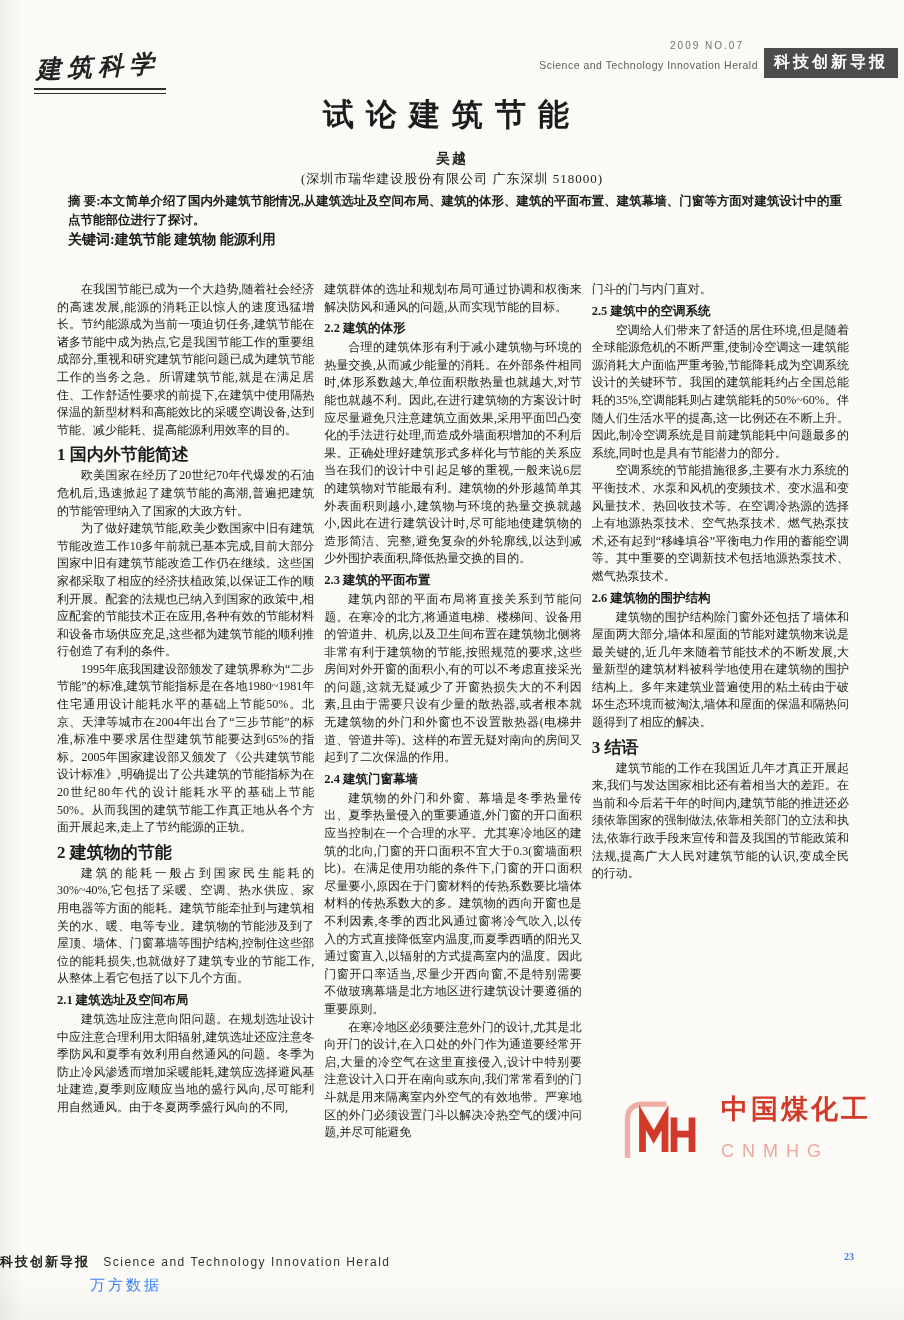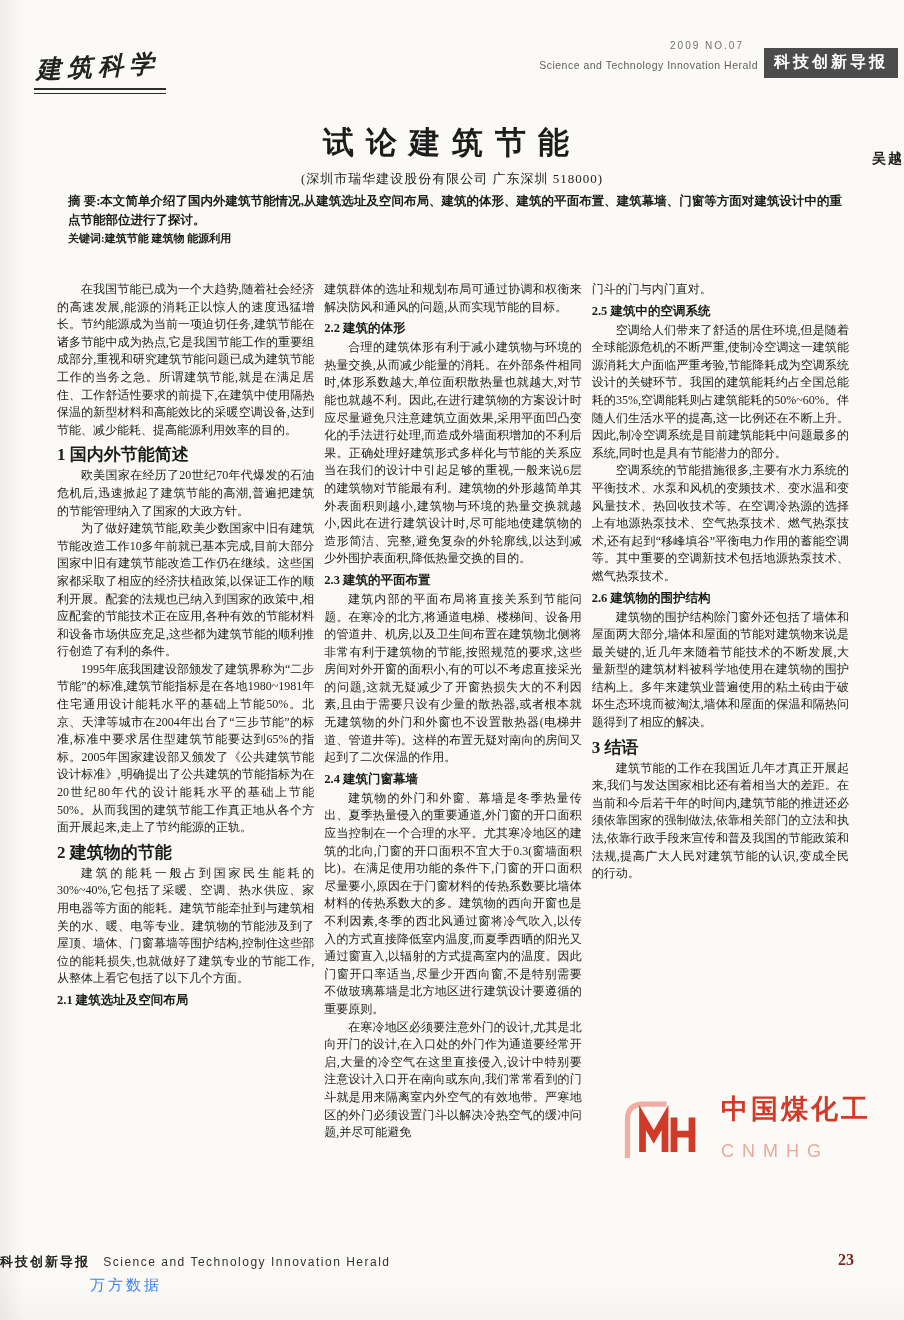--- a/index.html
+++ b/index.html
@@ -35,33 +35,33 @@
   }
   .journal-badge{
     position:absolute; right:6px; top:48px;
     background:#4c4c4c; color:#ffffff;
     font-size:16px; font-weight:bold; letter-spacing:3px;
     padding:4px 10px 5px 10px;
   }
 
   
   .title{ position:absolute; top:94px; left:0; width:100%; text-align:center;
-          font-size:31px; font-weight:bold; letter-spacing:12px;margin-top:28px; }
-  .author{ position:absolute; top:150px; left:0; width:100%; text-align:right;
+          font-size:31px; font-weight:bold; letter-spacing:12px; }
+  .author{ position:absolute; top:150px; left:0; width:100%; text-align:center;
            font-size:14px; font-weight:bold; letter-spacing:2px; }
   .affil{ position:absolute; top:170px; left:0; width:100%; text-align:center;
           font-size:13px; letter-spacing:1px; }
 
   .abstract{
     position:absolute; left:68px; right:62px; top:192px;
     font-size:12.5px; font-weight:bold; line-height:19px; text-align:justify;
   }
   .keywords{
     position:absolute; left:68px; right:62px; top:231px;
-    font-size:11px; font-weight:bold;
+    font-size:14px; font-weight:bold;
   }
   .meta-row{
     position:absolute; left:68px; right:62px; top:249px;
     display:flex; font-size:12.5px; font-weight:bold;
   }
   .meta-row .m1{ width:205px; }
   .meta-row .m2{ width:185px; }
   .meta-row .m3{ flex:1; }
 
   
@@ -89,21 +89,21 @@
   
   .footer{
     position:absolute; left:0; right:0; top:1253px; text-align:left;
     font-size:13px; color:#222;
   }
   .footer .f-cn{ font-weight:bold; letter-spacing:2px; }
   .footer .f-en{ font-family:"Liberation Sans","DejaVu Sans",sans-serif;
                  font-size:12px; color:#333; letter-spacing:1.5px; margin-left:10px; }
   .page-num{
     position:absolute; right:50px; top:1251px;
-    font-size:16px; font-weight:bold; color:#7f1d1d;
+    font-size:10px; font-weight:bold; color:#3b82f6;
   }
   .db-mark{
     position:absolute; left:90px; top:1276px;
     font-size:15px; color:#3b82f6; letter-spacing:3px;
   }
 </style>
 </head>
 <body>
 
 <div class="page">
@@ -127,20 +127,21 @@
   <div class="body">
     <div class="col">
         <p class="para">在我国节能已成为一个大趋势,随着社会经济的高速发展,能源的消耗正以惊人的速度迅猛增长。节约能源成为当前一项迫切任务,建筑节能在诸多节能中成为热点,它是我国节能工作的重要组成部分,重视和研究建筑节能问题已成为建筑节能工作的当务之急。所谓建筑节能,就是在满足居住、工作舒适性要求的前提下,在建筑中使用隔热保温的新型材料和高能效比的采暖空调设备,达到节能、减少能耗、提高能源利用效率的目的。</p>
         <div class="sec-head">1 国内外节能简述</div>
         <p class="para">欧美国家在经历了20世纪70年代爆发的石油危机后,迅速掀起了建筑节能的高潮,普遍把建筑的节能管理纳入了国家的大政方针。</p>
         <p class="para">为了做好建筑节能,欧美少数国家中旧有建筑节能改造工作10多年前就已基本完成,目前大部分国家中旧有建筑节能改造工作仍在继续。这些国家都采取了相应的经济扶植政策,以保证工作的顺利开展。配套的法规也已纳入到国家的政策中,相应配套的节能技术正在应用,各种有效的节能材料和设备市场供应充足,这些都为建筑节能的顺利推行创造了有利的条件。</p>
         <p class="para">1995年底我国建设部颁发了建筑界称为“二步节能”的标准,建筑节能指标是在各地1980~1981年住宅通用设计能耗水平的基础上节能50%。北京、天津等城市在2004年出台了“三步节能”的标准,标准中要求居住型建筑节能要达到65%的指标。2005年国家建设部又颁发了《公共建筑节能设计标准》,明确提出了公共建筑的节能指标为在20世纪80年代的设计能耗水平的基础上节能50%。从而我国的建筑节能工作真正地从各个方面开展起来,走上了节约能源的正轨。</p>
         <div class="sec-head">2 建筑物的节能</div>
         <p class="para">建筑的能耗一般占到国家民生能耗的30%~40%,它包括了采暖、空调、热水供应、家用电器等方面的能耗。建筑节能牵扯到与建筑相关的水、暖、电等专业。建筑物的节能涉及到了屋顶、墙体、门窗幕墙等围护结构,控制住这些部位的能耗损失,也就做好了建筑专业的节能工作,从整体上看它包括了以下几个方面。</p>
         <div class="sub-head">2.1 建筑选址及空间布局</div>
+        <p class="para">建筑选址应注意向阳问题。在规划选址设计中应注意合理利用太阳辐射,建筑选址还应注意冬季防风和夏季有效利用自然通风的问题。冬季为防止冷风渗透而增加采暖能耗,建筑应选择避风基址建造,夏季则应顺应当地的盛行风向,尽可能利用自然通风。由于冬夏两季盛行风向的不同,</p>
       </div>
     <div class="col">
         <p class="para no-indent">建筑群体的选址和规划布局可通过协调和权衡来解决防风和通风的问题,从而实现节能的目标。</p>
         <div class="sub-head">2.2 建筑的体形</div>
         <p class="para">合理的建筑体形有利于减小建筑物与环境的热量交换,从而减少能量的消耗。在外部条件相同时,体形系数越大,单位面积散热量也就越大,对节能也就越不利。因此,在进行建筑物的方案设计时应尽量避免只注意建筑立面效果,采用平面凹凸变化的手法进行处理,而造成外墙面积增加的不利后果。正确处理好建筑形式多样化与节能的关系应当在我们的设计中引起足够的重视,一般来说6层的建筑物对节能最有利。建筑物的外形越简单其外表面积则越小,建筑物与环境的热量交换就越小,因此在进行建筑设计时,尽可能地使建筑物的造形简洁、完整,避免复杂的外轮廓线,以达到减少外围护表面积,降低热量交换的目的。</p>
         <div class="sub-head">2.3 建筑的平面布置</div>
         <p class="para">建筑内部的平面布局将直接关系到节能问题。在寒冷的北方,将通道电梯、楼梯间、设备用的管道井、机房,以及卫生间布置在建筑物北侧将非常有利于建筑物的节能,按照规范的要求,这些房间对外开窗的面积小,有的可以不考虑直接采光的问题,这就无疑减少了开窗热损失大的不利因素,且由于需要只设有少量的散热器,或者根本就无建筑物的外门和外窗也不设置散热器(电梯井道、管道井等)。这样的布置无疑对南向的房间又起到了二次保温的作用。</p>
         <div class="sub-head">2.4 建筑门窗幕墙</div>
         <p class="para">建筑物的外门和外窗、幕墙是冬季热量传出、夏季热量侵入的重要通道,外门窗的开口面积应当控制在一个合理的水平。尤其寒冷地区的建筑的北向,门窗的开口面积不宜大于0.3(窗墙面积比)。在满足使用功能的条件下,门窗的开口面积尽量要小,原因在于门窗材料的传热系数要比墙体材料的传热系数大的多。建筑物的西向开窗也是不利因素,冬季的西北风通过窗将冷气吹入,以传入的方式直接降低室内温度,而夏季西晒的阳光又通过窗直入,以辐射的方式提高室内的温度。因此门窗开口率适当,尽量少开西向窗,不是特别需要不做玻璃幕墙是北方地区进行建筑设计要遵循的重要原则。</p>
         <p class="para">在寒冷地区必须要注意外门的设计,尤其是北向开门的设计,在入口处的外门作为通道要经常开启,大量的冷空气在这里直接侵入,设计中特别要注意设计入口开在南向或东向,我们常常看到的门斗就是用来隔离室内外空气的有效地带。严寒地区的外门必须设置门斗以解决冷热空气的缓冲问题,并尽可能避免</p>

